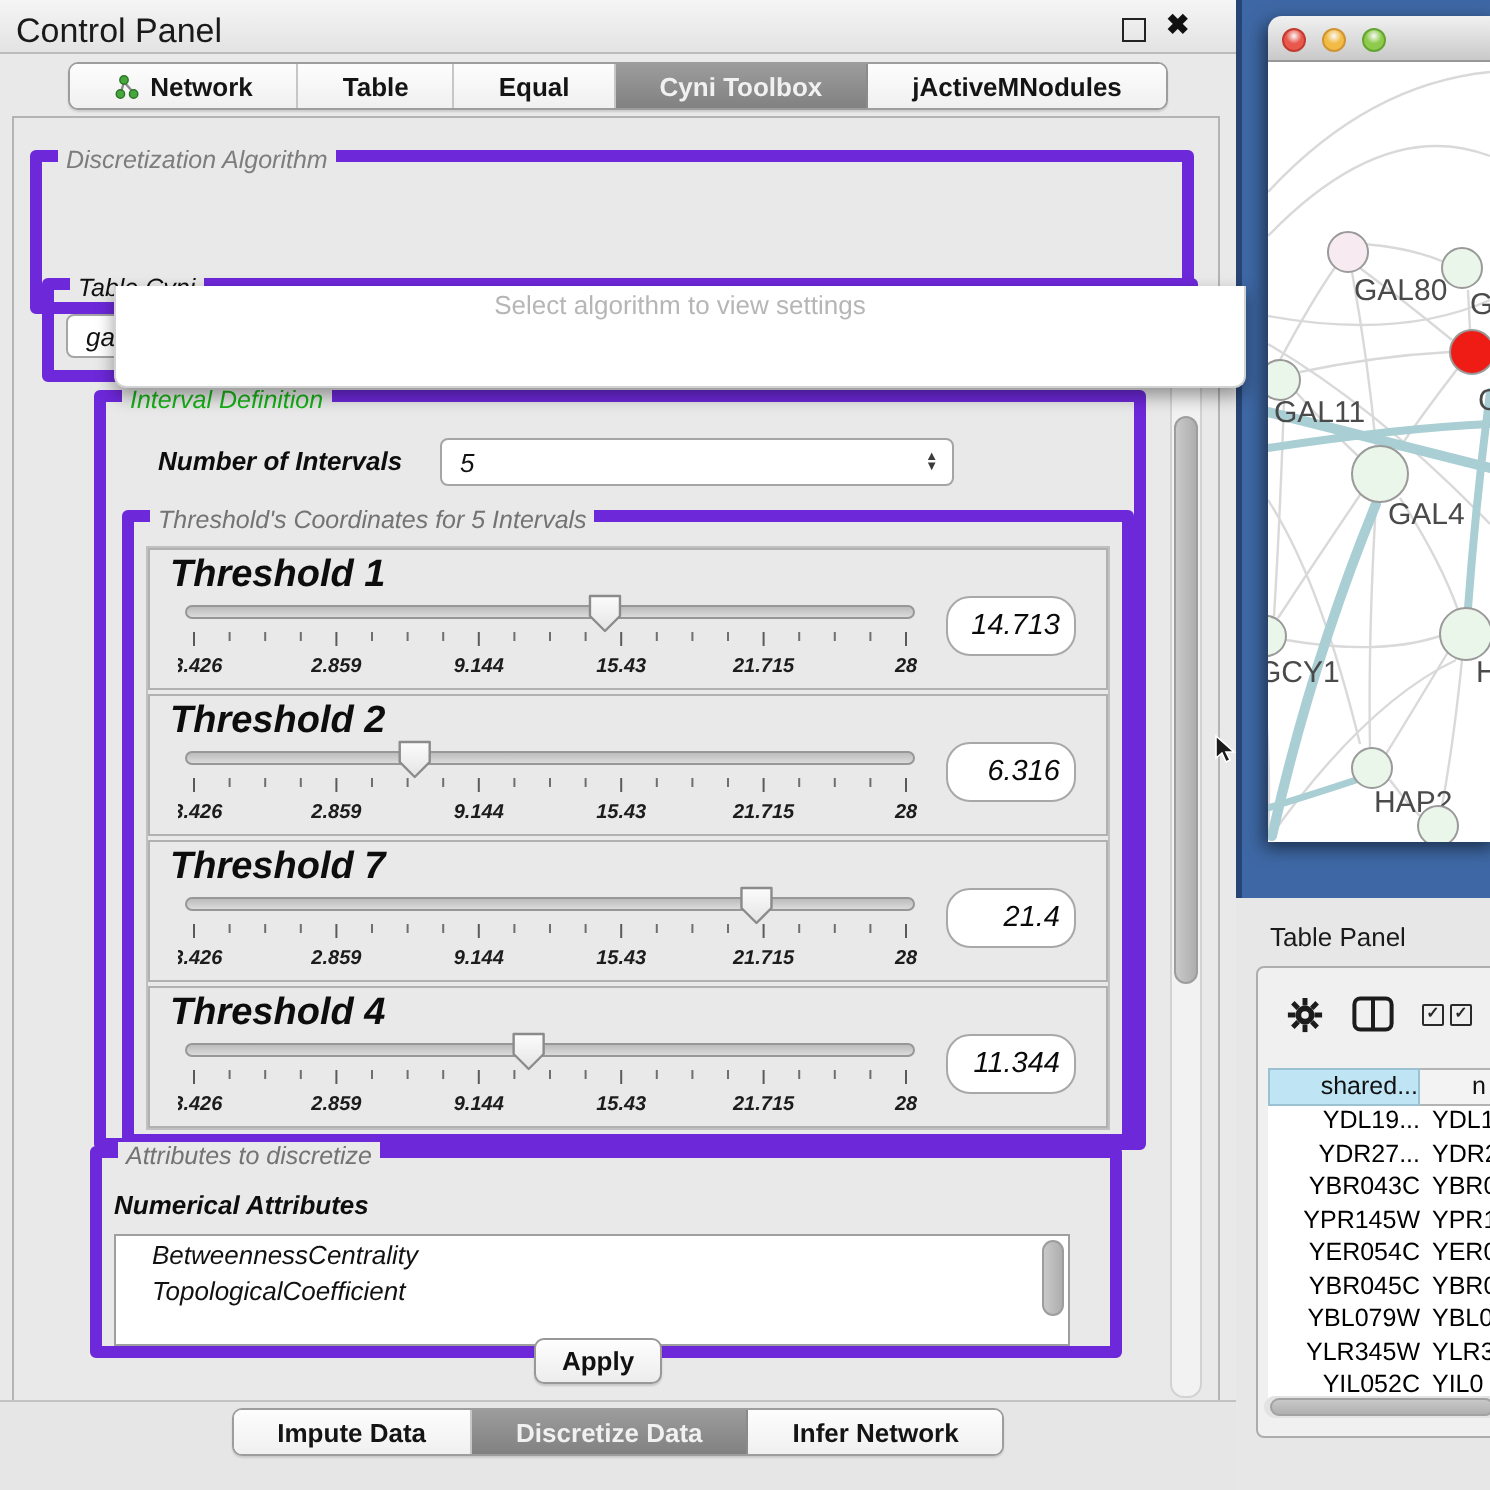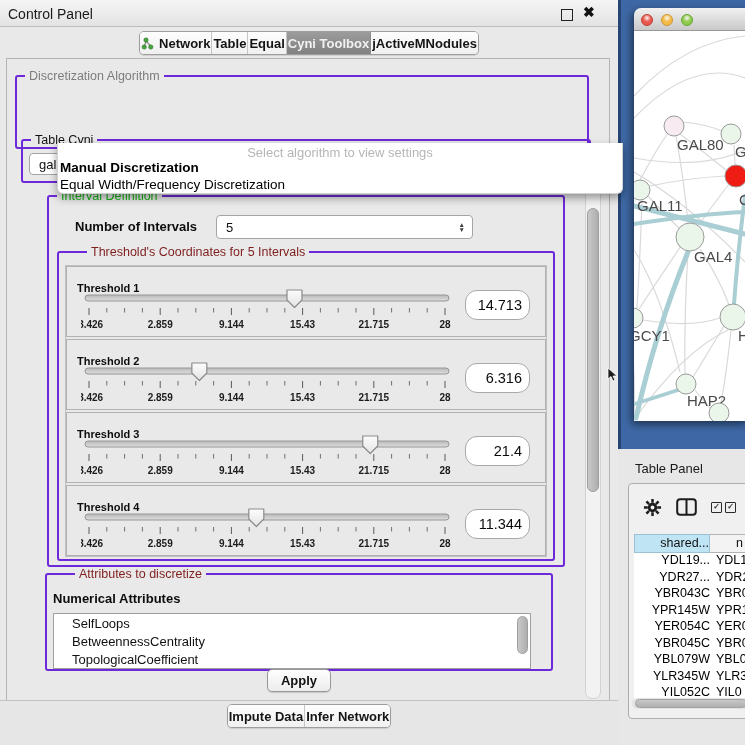--- a/index.html
+++ b/index.html
@@ -2,51 +2,51 @@
 <html><head>
 <meta charset="utf-8">
 <style>
   html,body{margin:0;padding:0;background:#555;}
   #screen{position:relative;width:745px;height:745px;background:#e9e9e9;
     font-family:"Liberation Sans",sans-serif;overflow:hidden;-webkit-font-smoothing:antialiased;}
   .abs{position:absolute;}
   
   .titlebar{left:0;top:0;width:618px;height:26px;background:linear-gradient(#f5f5f5,#e3e3e3);
     border-bottom:1px solid #bcbcbc;}
-  .title-text{left:8px;top:6px;font-size:14px;color:#1a1a1a;}
+  .title-text{left:8px;top:6px;font-size:17px;color:#1a1a1a;}
   .float-btn{left:561px;top:9px;width:10px;height:10px;border:1.5px solid #222;background:transparent;}
   .close-btn{left:583px;top:4px;font-size:14px;font-weight:700;color:#111;}
   .tabrow{left:0;top:31px;width:618px;display:flex;justify-content:center;}
   .seg{display:flex;border:1px solid #9d9d9d;border-radius:5px;overflow:hidden;height:22px;
     background:#fbfbfb;box-shadow:0 1px 1px rgba(0,0,0,.12);}
-  .seg-tab{display:flex;align-items:center;gap:5px;padding:0 1px;font-size:13px;font-weight:600;
+  .seg-tab{display:flex;align-items:center;gap:5px;padding:0 22px;font-size:13px;font-weight:600;
     color:#141414;border-right:1px solid #c6c6c6;background:linear-gradient(#fdfdfd,#f0f0f0);}
   .seg-tab:last-child{border-right:none;}
   .seg-tab.sel{background:linear-gradient(#9c9c9c,#818181);color:#f1f1f1;border-right-color:#8b8b8b;}
   .content{left:6px;top:58px;width:602px;height:641px;border:1px solid #b4b4b4;background:#e9e9e9;}
   
-  .group{position:absolute;border:2px solid #6d28d9;border-radius:3px;}
+  .group{position:absolute;border:6px solid #6d28d9;border-radius:3px;font-style:italic;}
   .group-title{position:absolute;top:-8px;left:8px;background:#e9e9e9;padding:0 4px;
     font-size:12.5px;white-space:nowrap;}
-  .t-green{color:#16b216;} .t-blue{color:#7f1d1d;margin-left:20px;} .t-faded{color:#7d7d7d;} .t-black{color:#101010;}
+  .t-green{color:#16b216;} .t-blue{color:#737373;} .t-faded{color:#7d7d7d;} .t-black{color:#101010;}
   .combo{position:absolute;background:#fff;border:1px solid #a5a5a5;border-radius:4px;
     font-size:13px;color:#111;display:flex;align-items:center;padding:0 24px 0 9px;box-sizing:border-box;}
   .spinner{position:absolute;right:7px;top:50%;transform:translateY(-50%);display:flex;
     flex-direction:column;font-size:6.5px;line-height:5px;color:#3c3c3c;}
   
   .popup{left:14px;top:84px;width:564px;height:50px;background:#fff;border:1px solid #d2d2d2;border-top:none;
     border-radius:0 0 6px 6px;box-shadow:0 4px 9px rgba(0,0,0,.38);z-index:30;margin-left:36px;}
   .popup-prompt{text-align:center;color:#b6b6b6;font-size:13px;padding-top:2px;}
   .popup-opt{font-size:13.5px;color:#000;line-height:16.5px;padding-left:2px;}
   .popup-opt.bold{font-weight:700;}
   .focus-ring{left:420px;top:92px;width:166px;height:26px;background:#fff;border:2px solid #77a9e2;
     border-radius:5px;box-shadow:0 0 5px 2px rgba(90,150,230,.75);z-index:5;}
   
   .thr{position:relative;height:71px;border:1px solid #b1b1b1;background:#e9e9e9;margin-bottom:2px;box-sizing:border-box;}
-  .thr-label{position:absolute;left:10px;top:15px;font-size:11px;font-weight:700;color:#0d0d0d;}
+  .thr-label{position:absolute;left:10px;top:2px;font-size:19px;font-weight:700;color:#0d0d0d;}
   .thr-svg{position:absolute;left:14px;top:21px;}
   .thr-box{position:absolute;left:398px;top:23px;width:56px;height:28px;background:#fff;
     border:1px solid #a8a8a8;border-radius:12px;font-size:14.5px;color:#0a0a0a;display:flex;
     align-items:center;justify-content:flex-end;padding-right:7px;}
   .bold-label{font-size:13px;font-weight:700;color:#0d0d0d;}
   
   .attr-list{position:absolute;background:#fff;border:1px solid #9f9f9f;overflow:hidden;font-size:13px;color:#111;}
   .attr-item{padding:1.5px 0 1.5px 18px;white-space:nowrap;}
   .btn{position:absolute;border:1px solid #989898;border-radius:5px;background:linear-gradient(#fefefe,#ececec);
     font-size:13px;font-weight:600;color:#111;display:flex;align-items:center;justify-content:center;
@@ -121,24 +121,20 @@
 
   <div class="abs content">
 
     <div class="group" style="left:8px;top:16px;width:570px;height:70px;">
       <span class="group-title t-faded">Discretization Algorithm</span>
     </div>
     <div class="abs focus-ring"></div>
 
     <div class="abs popup">
       <div class="popup-prompt">Select algorithm to view settings</div>
-      <div id="popup-opts">
-          <div class="popup-opt bold">Manual Discretization</div>
-          <div class="popup-opt">Equal Width/Frequency Discretization</div>
-        </div>
     </div>
 
     <div class="group" style="left:14px;top:80px;width:566px;height:40px;">
       <span class="group-title t-black">Table Cyni</span>
       <div class="combo" style="left:6px;top:12px;width:554px;height:22px;">
         <span>galFiltered.sif default node</span>
         <span class="spinner">
             <span>▲</span>
             <span>▼</span>
           </span>
@@ -246,21 +242,21 @@
                   <line x1="328.40000000000003" y1="20" x2="328.40000000000003" y2="24.5" stroke="#6f6f6f" stroke-width="1"></line>
                   <line x1="346.2" y1="20" x2="346.2" y2="24.5" stroke="#6f6f6f" stroke-width="1"></line>
                   <text x="292.8" y="40" text-anchor="middle" font-size="10" font-weight="700" fill="#1c1c1c" font-family="Liberation Sans,sans-serif">21.715</text>
                   <line x1="364" y1="20" x2="364" y2="27" stroke="#5a5a5a" stroke-width="1"></line>
                   <text x="364" y="40" text-anchor="middle" font-size="10" font-weight="700" fill="#1c1c1c" font-family="Liberation Sans,sans-serif">28</text>
                   <path d="M110.85932030802519,2 L125.85932030802519,2 L125.85932030802519,12 L118.35932030802519,19.5 L110.85932030802519,12 Z" fill="url(#thm)" stroke="#8b8b8b" stroke-width="1.2" stroke-linejoin="round"></path>
                 </svg></div>
               <div class="thr-box">6.316</div>
             </div>
             <div class="thr">
-              <div class="thr-label">Threshold 3</div>
+              <div class="thr-label">Threshold 7</div>
               <div class="thr-svg"><svg width="372" height="46">
                   <rect x="4" y="7" width="364" height="6" rx="3" fill="url(#trk)" stroke="#979797" stroke-width="1"></rect>
                   <defs>
                     <linearGradient id="trk" x1="0" y1="0" x2="0" y2="1">
         <stop offset="0" stop-color="#b9b9b9"></stop>
                       <stop offset="1" stop-color="#dedede"></stop>
                     </linearGradient>
         <linearGradient id="thm" x1="0" y1="0" x2="0" y2="1">
         <stop offset="0" stop-color="#fcfcfc"></stop>
                       <stop offset="1" stop-color="#e4e4e4"></stop>
@@ -344,34 +340,36 @@
             </div>
           </div>
       </div>
     </div>
 
     <div class="group" style="left:38px;top:514px;width:504px;height:94px;">
       <span class="group-title t-blue">Attributes to discretize</span>
       <div class="abs bold-label" style="left:6px;top:16px;">Numerical Attributes</div>
       <div class="attr-list" style="left:6px;top:38px;width:476px;height:54px;" id="attr-list">
         <div class="abs sb-thumb" style="right:2px;top:2px;width:9px;height:36px;"></div>
-      <div class="attr-item">SelfLoops</div>
           <div class="attr-item">BetweennessCentrality</div>
           <div class="attr-item">TopologicalCoefficient</div>
         </div>
     </div>
 
     <div class="btn" style="left:260px;top:610px;width:62px;height:21px;">Apply</div>
   </div>
 
   <div class="abs bottom-strip"></div>
   <div class="abs bottom-tabs">
     <div class="seg" id="bottom-tabs">
         <div class="seg-tab">
           <span>Impute Data</span>
+        </div>
+        <div class="seg-tab sel">
+          <span>Discretize Data</span>
         </div>
         <div class="seg-tab">
           <span>Infer Network</span>
         </div>
       </div>
   </div>
 
   <svg class="abs" style="left:607px;top:367px;" width="11" height="15">
     <path d="M1,1 L1,12 L4,9.5 L6,14 L8,13 L6,9 L10,9 Z" fill="#1a1a1a" stroke="#fff" stroke-width="0.8"></path>
   </svg>

